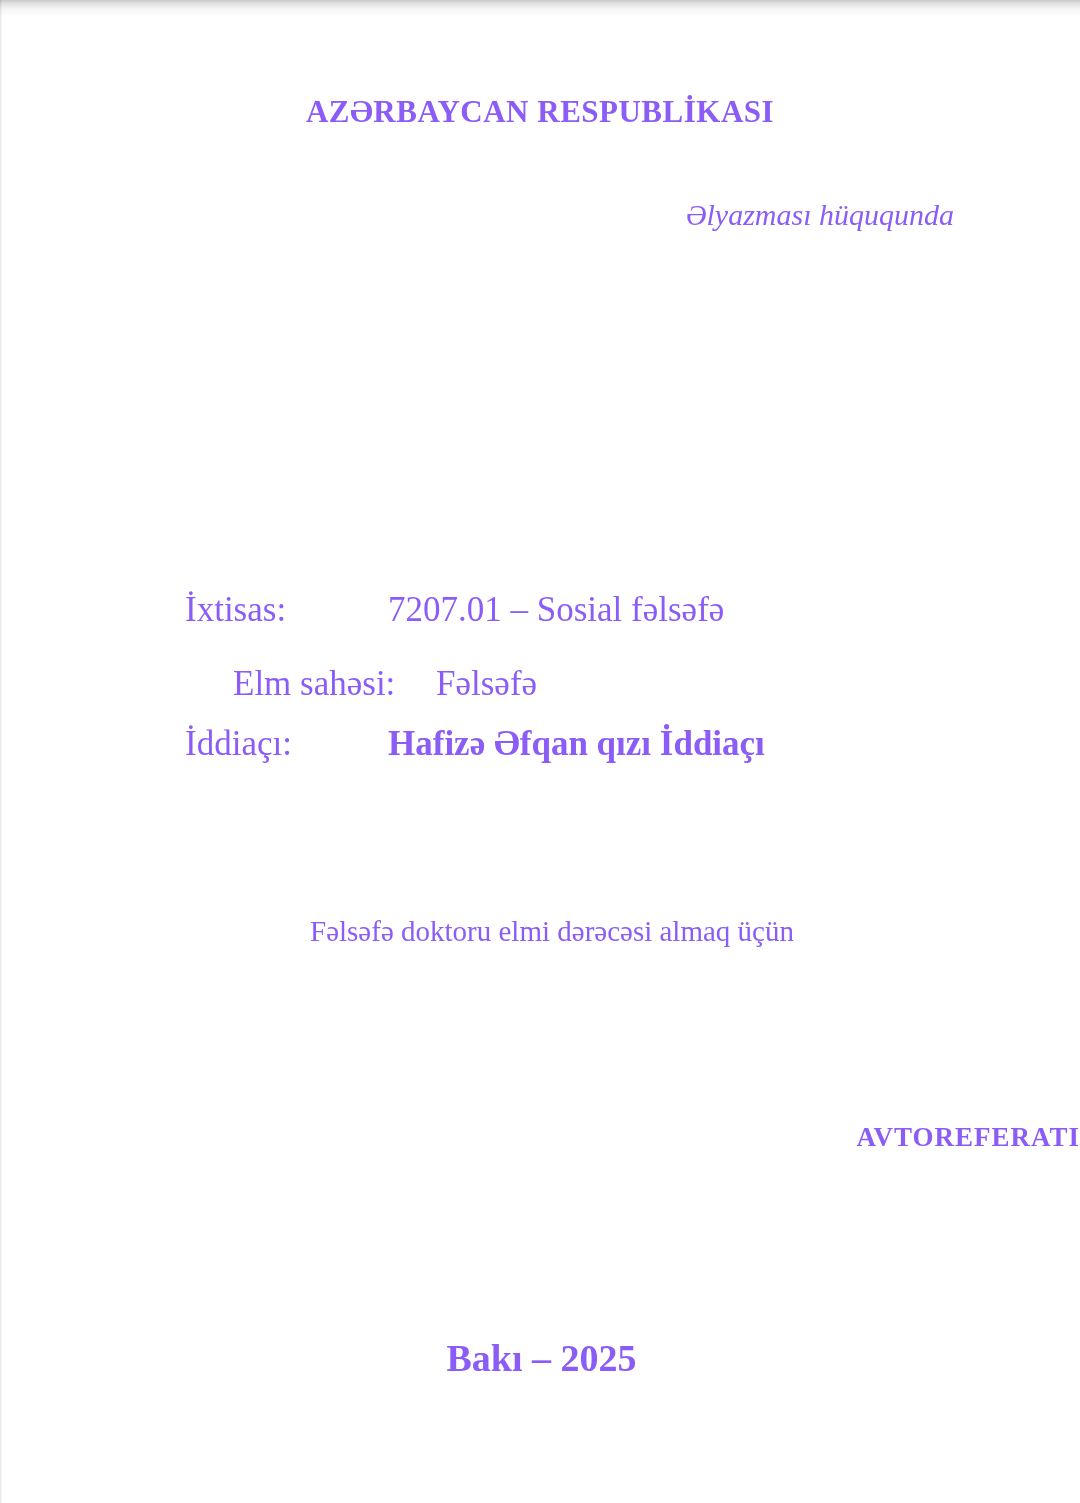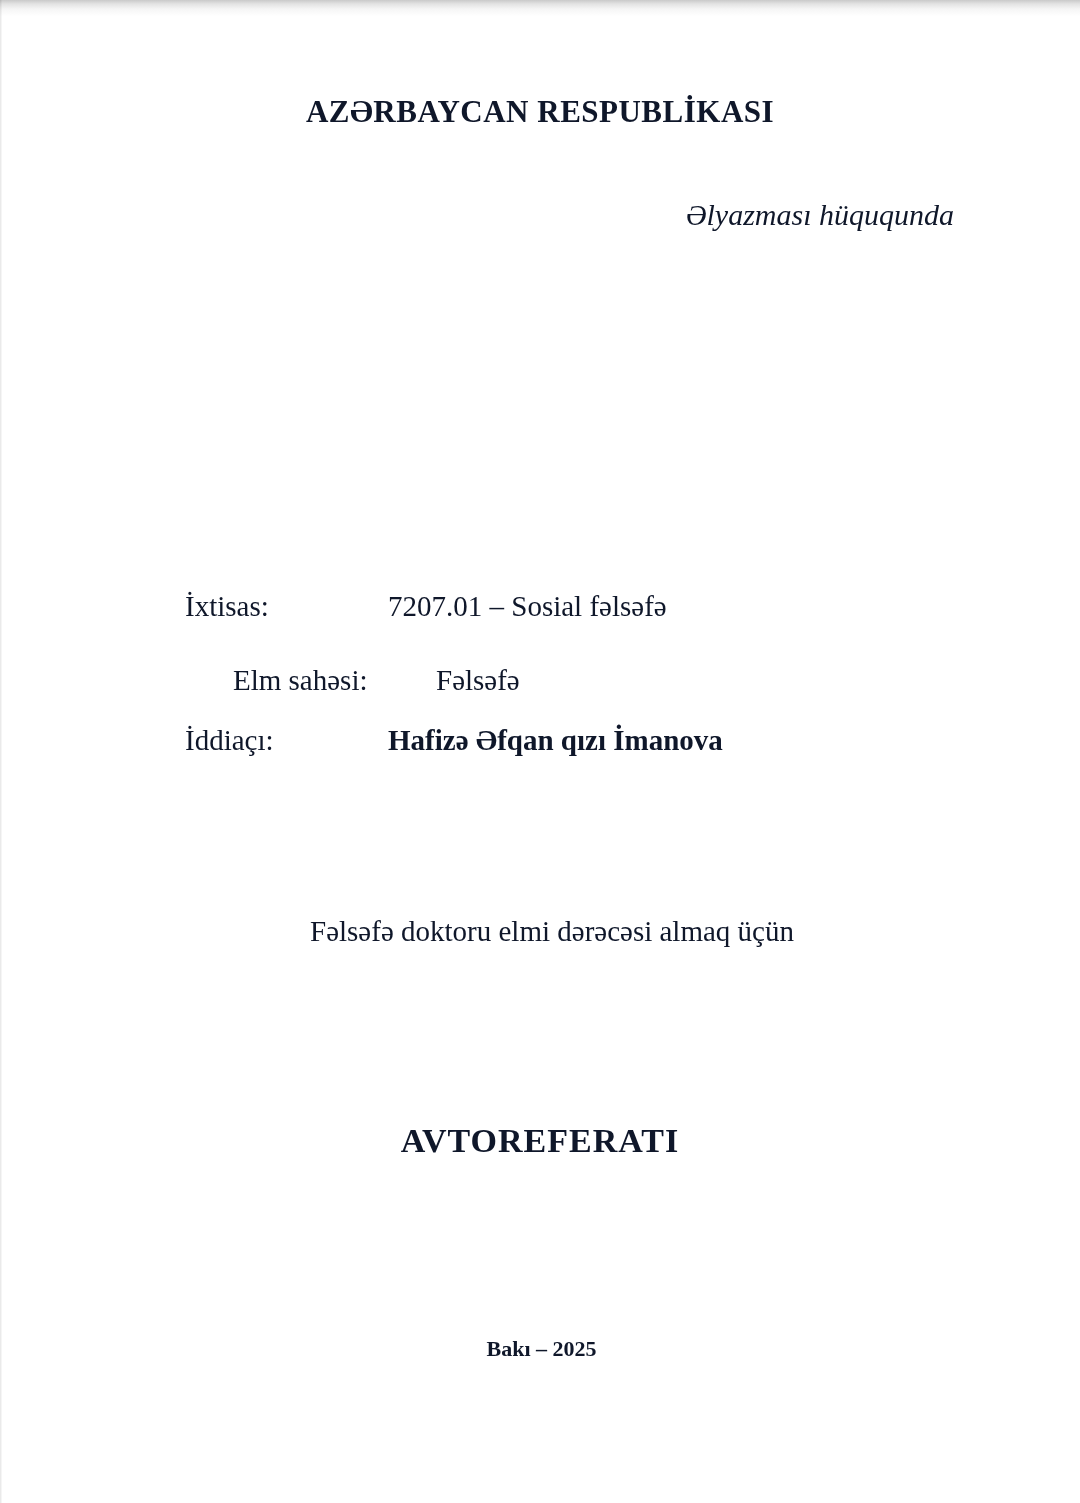--- a/index.html
+++ b/index.html
@@ -6,21 +6,21 @@
     margin: 0;
     padding: 0;
     background: #ffffff;
   }
   .page {
     position: relative;
     width: 1080px;
     height: 1503px;
     background: #ffffff;
     font-family: "Liberation Serif", "DejaVu Serif", serif;
-    color: #0f172a;
+    color: #8b5cf6;
     overflow: hidden;
   }
   .top-shadow {
     position: absolute;
     top: 0; left: 0; right: 0;
     height: 16px;
     background: linear-gradient(to bottom, #c9c9c9 0px, #e3e3e3 4px, #f5f5f5 9px, #ffffff 16px);
   }
   .left-edge {
     position: absolute;
@@ -55,21 +55,21 @@
     font-weight: bold;
     line-height: 37px;
     letter-spacing: 0.3px;
   }
   .specs {
     position: absolute;
     left: 185px;
     right: 0;
     top: 0;
     height: 100%;
-    font-size: 29px;
+    font-size: 35px;
   }
   .spec-row {
     position: absolute;
     left: 0;
     right: 0;
     white-space: nowrap;
   }
   .spec-row.row-1 { top: 590px; }
   .spec-row.row-2 { top: 664px; margin-left: 48px; }
   .spec-row.row-3 { top: 724px; }
@@ -86,32 +86,32 @@
     left: 0; right: 0;
     text-align: center;
     font-size: 29px;
     line-height: 38px;
     padding-left: 24px;
   }
   .document-type {
     position: absolute;
     top: 1122px;
     left: 0; right: 0;
-    text-align: center;
-    font-size: 34px;
+    text-align: right;
+    font-size: 27px;
     font-weight: bold;
     letter-spacing: 1px;
     white-space: nowrap;
   }
   .city-year {
     position: absolute;
     top: 1336px;
     left: 3px; right: 0;
     text-align: center;
-    font-size: 22px;
+    font-size: 38px;
     font-weight: bold;
     white-space: nowrap;
   }
 </style>
 </head>
 <body>
 
 <div class="page">
 
   <div class="top-shadow"></div>
@@ -129,21 +129,21 @@
       <span class="spec-value">7207.01 – Sosial fəlsəfə</span>
     </div>
 
     <div class="spec-row row-2">
       <span class="spec-label">Elm sahəsi:</span>
       <span class="spec-value">Fəlsəfə</span>
     </div>
 
     <div class="spec-row row-3">
       <span class="spec-label">İddiaçı:</span>
-      <span class="spec-value bold">Hafizə Əfqan qızı İmanova</span>
+      <span class="spec-value bold">Hafizə Əfqan qızı İddiaçı</span>
     </div>
 
   </div>
 
   <div class="statement">
     <div>Fəlsəfə doktoru elmi dərəcəsi almaq üçün</div>
   </div>
 
   <div class="document-type">AVTOREFERATI</div>
 

